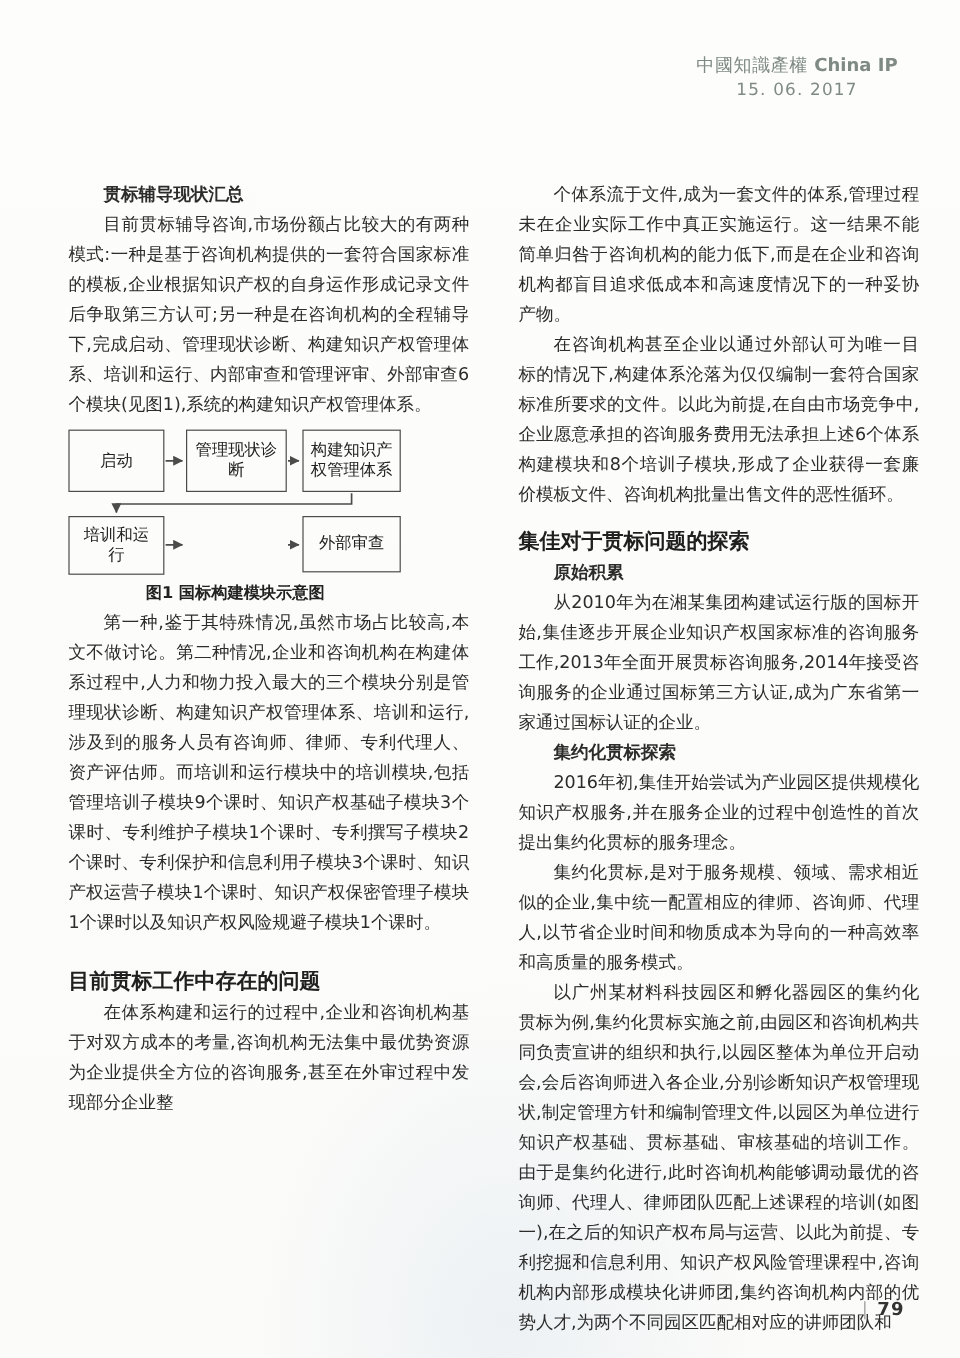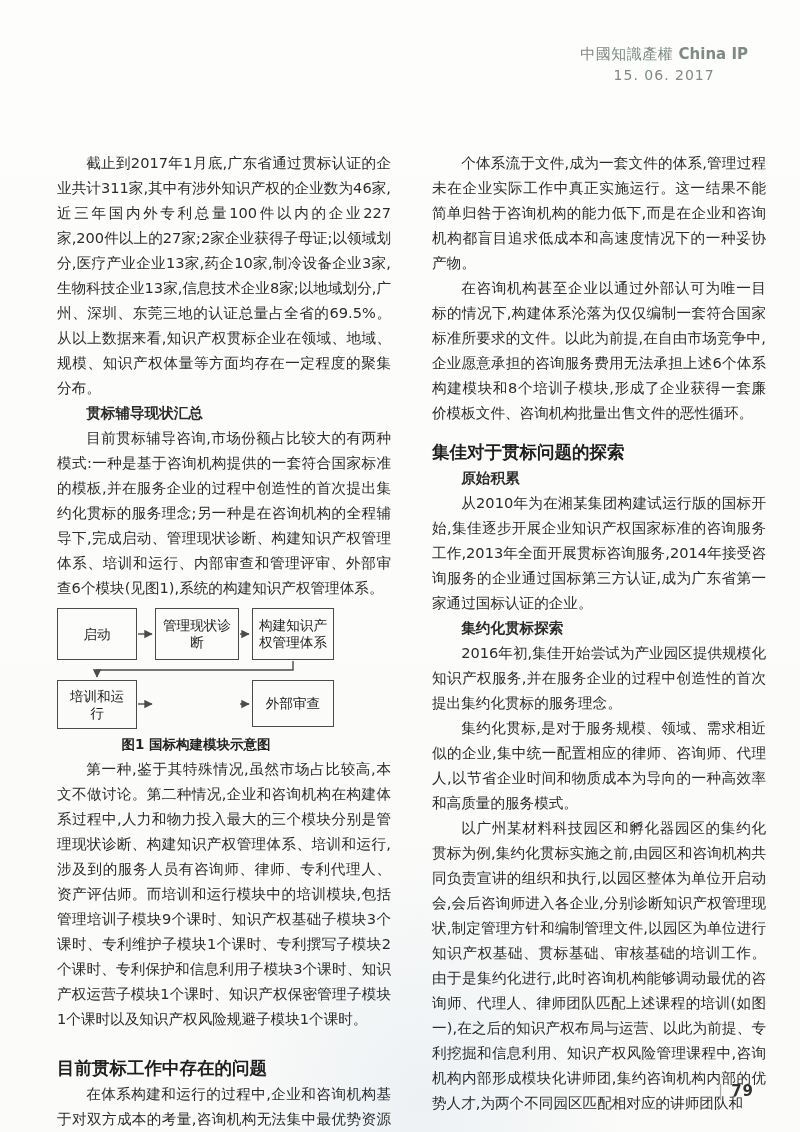--- a/index.html
+++ b/index.html
@@ -68,23 +68,22 @@
 
   <div class="mag-header">
     <div class="mag-title">
       <span>中國知識產權</span>
       <span class="en">China IP</span>
     </div>
     <div class="mag-date">15. 06. 2017</div>
   </div>
 
   <div class="col col-left">
-    <p class="para">截止到2017年1月底,广东省通过贯标认证的企业共计311家,其中有涉外知识产权的企业数为46家,近三年国内外专利总量100件以内的企业227家,200件以上的27家;2家企业获得子母证;以领域划分,医疗产业企业13家,药企10家,制冷设备企业3家,生物科技企业13家,信息技术企业8家;以地域划分,广州、深圳、东莞三地的认证总量占全省的69.5%。从以上数据来看,知识产权贯标企业在领域、地域、规模、知识产权体量等方面均存在一定程度的聚集分布。</p>
     <p class="subhead">贯标辅导现状汇总</p>
-    <p class="para">目前贯标辅导咨询,市场份额占比较大的有两种模式:一种是基于咨询机构提供的一套符合国家标准的模板,并在服务企业的过程中创造性的首次提出集约化贯标的服务理念;另一种是在咨询机构的全程辅导下,完成启动、管理现状诊断、构建知识产权管理体系、培训和运行、内部审查和管理评审、外部审查6个模块(见图1),系统的构建知识产权管理体系。</p>
+    <p class="para">目前贯标辅导咨询,市场份额占比较大的有两种模式:一种是基于咨询机构提供的一套符合国家标准的模板,企业根据知识产权的自身运作形成记录文件后争取第三方认可;另一种是在咨询机构的全程辅导下,完成启动、管理现状诊断、构建知识产权管理体系、培训和运行、内部审查和管理评审、外部审查6个模块(见图1),系统的构建知识产权管理体系。</p>
 
     <div class="figure">
       <svg class="fc-arrows" viewBox="0 0 280 130" width="280" height="130">
         <defs>
           <marker id="ah" markerWidth="7" markerHeight="7" refX="5.5" refY="3" orient="auto">
             <path d="M0,0 L6,3 L0,6 Z" fill="#4b4b4b"></path>
           </marker>
         </defs>
         <line x1="81" y1="30" x2="95" y2="30" stroke="#4b4b4b" stroke-width="1.4" marker-end="url(#ah)"></line>
         <line x1="183" y1="30" x2="192" y2="30" stroke="#4b4b4b" stroke-width="1.4" marker-end="url(#ah)"></line>

